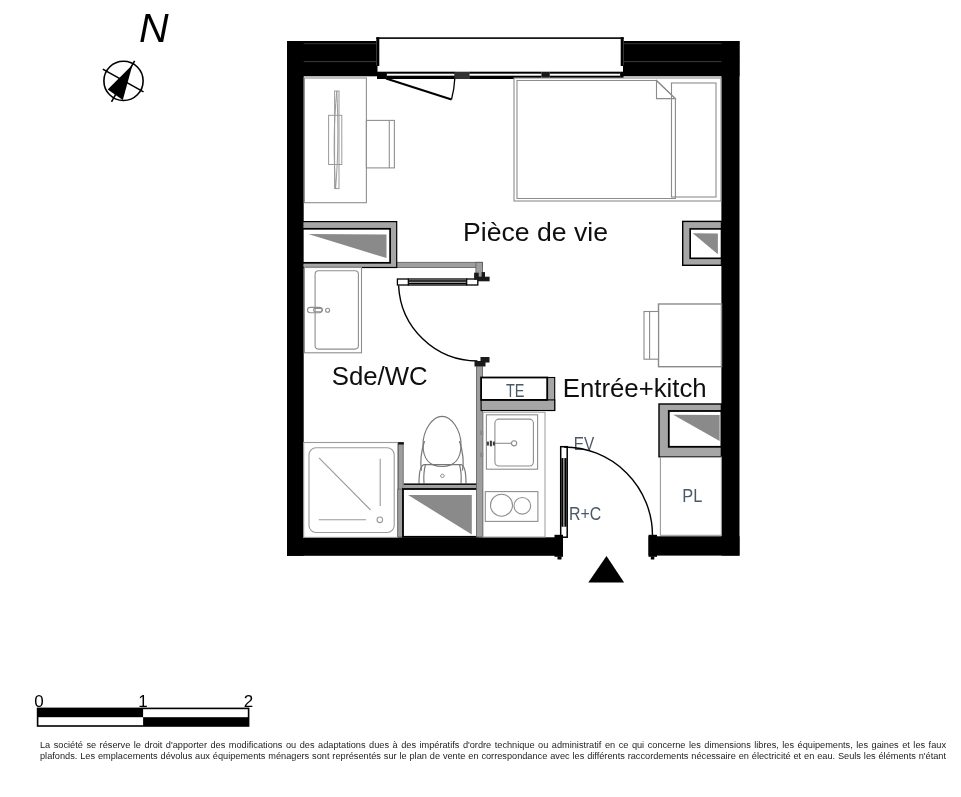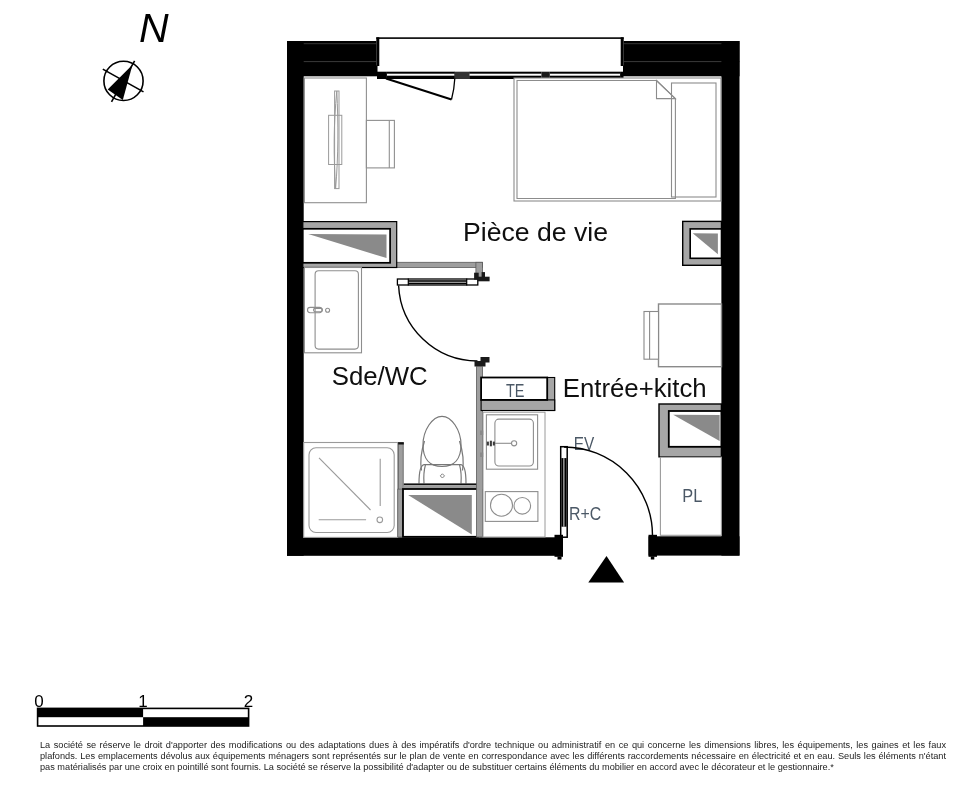--- a/index.html
+++ b/index.html
@@ -251,14 +251,13 @@
     <text x="39" y="707" text-anchor="middle">0</text>
     <text x="143.1" y="707" text-anchor="middle">1</text>
     <text x="248.6" y="707" text-anchor="middle">2</text>
   </g>
 </svg>
 
 <div class="disc j" style="top:751.3px;">plafonds. Les emplacements dévolus aux équipements ménagers sont représentés sur le plan de vente en correspondance avec les différents raccordements nécessaire en électricité et en eau. Seuls les éléments n'étant</div>
 
 <div class="disc j" style="top:740.4px;">La société se réserve le droit d'apporter des modifications ou des adaptations dues à des impératifs d'ordre technique ou administratif en ce qui concerne les dimensions libres, les équipements, les gaines et les faux</div>
 
-<div class="disc" style="top:762.2px;">pas matérialisés par une croix en pointillé sont fournis. La société se réserve la possibilité d'adapter ou de substituer certains éléments du mobilier en accord avec le décorateur et le gestionnaire.*</div>
 </div>
 
 </body></html>

